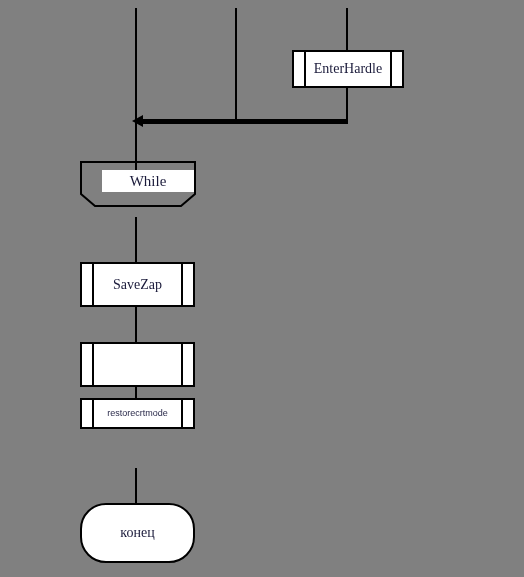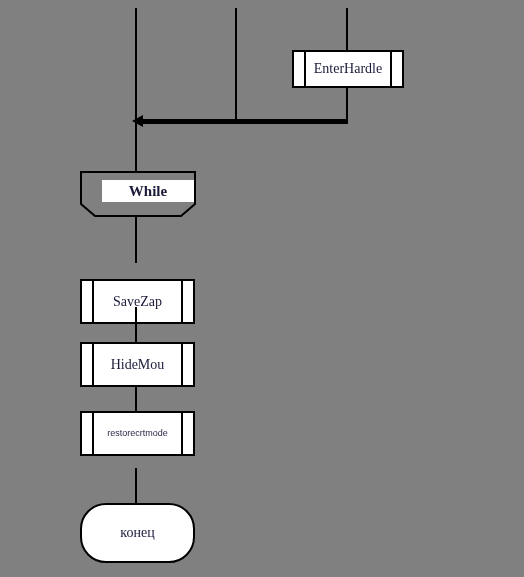--- a/index.html
+++ b/index.html
@@ -138,46 +138,45 @@
     <div class="bar-left"></div>
     <div class="bar-right"></div>
     <div class="proc-label">EnterHardle</div>
   </div>
 
   <div class="hline" style="left:141px; top:119px; width:207px; height:5px;"></div>
   <div class="arrowhead-left" style="left:132px; top:115px;"></div>
 
   <div class="vline" style="left:135px; top:122px; width:2px; height:50px;"></div>
 
-  <div class="loop-shape" style="left:80px; top:171px; width:116px; height:46px;font-weight:bold;">
+  <div class="loop-shape" style="left:80px; top:161px; width:116px; height:46px;">
     <svg width="116" height="46" viewBox="0 0 116 46">
       <polygon points="1,1 115,1 115,33 101,45 15,45 1,33" fill="none" stroke="#000000" stroke-width="2"></polygon>
     </svg>
     <div class="loop-label">While</div>
   </div>
 
   <div class="vline" style="left:135px; top:217px; width:2px; height:46px;"></div>
 
-  <div class="proc-box" style="left:80px; top:262px; width:115px; height:45px;margin-top:17px;">
+  <div class="proc-box" style="left:80px; top:262px; width:115px; height:45px;">
     <div class="bar-left"></div>
     <div class="bar-right"></div>
     <div class="proc-label">SaveZap</div>
   </div>
 
   <div class="vline" style="left:135px; top:307px; width:2px; height:36px;"></div>
 
   <div class="proc-box" style="left:80px; top:342px; width:115px; height:45px;">
     <div class="bar-left"></div>
     <div class="bar-right"></div>
-    <div class="proc-label">HideMou</div>
   </div>
 
   <div class="vline" style="left:135px; top:387px; width:2px; height:36px;"></div>
 
-  <div class="proc-box" style="left:80px; top:411px; width:115px; height:45px;">
+  <div class="proc-box" style="left:80px; top:398px; width:115px; height:31px;">
     <div class="bar-left"></div>
     <div class="bar-right"></div>
     <div class="proc-label small">restorecrtmode</div>
   </div>
 
   <div class="vline" style="left:135px; top:468px; width:2px; height:36px;"></div>
 
   <div class="terminal-shape" style="left:80px; top:503px; width:115px; height:60px;">
     <div class="term-label">конец</div>
   </div>

